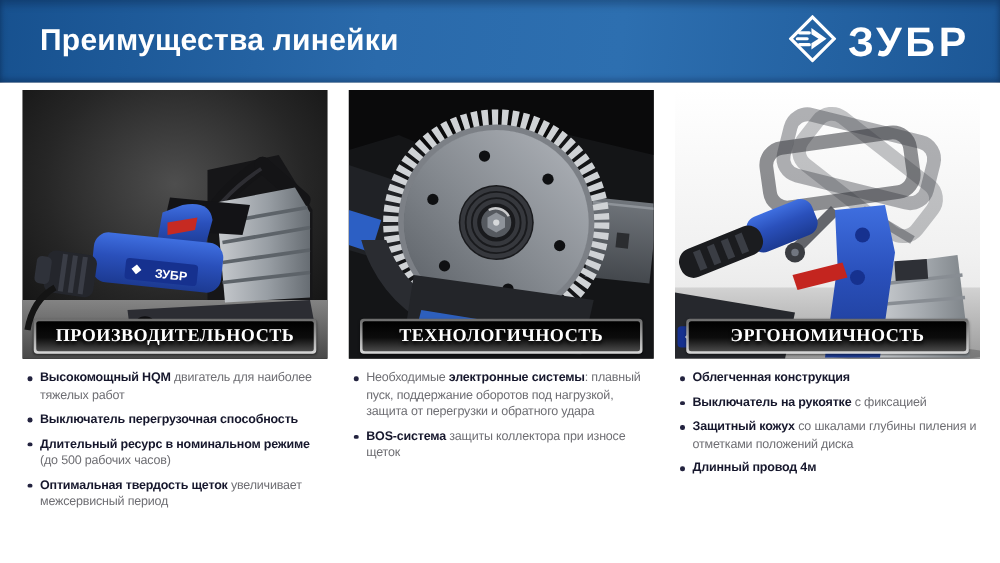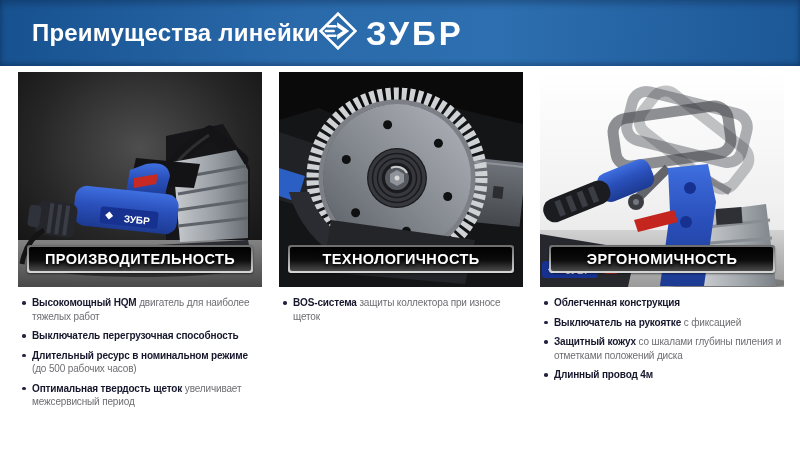--- a/index.html
+++ b/index.html
@@ -7,38 +7,39 @@
     width:800px;height:450px;overflow:hidden;background:#ffffff;
     font-family:"Liberation Sans",sans-serif;
   }
   .page{position:relative;width:800px;height:450px;}
 
   
   .header{
     height:66px;box-sizing:border-box;
     background:linear-gradient(96deg,#17518f 0%,#2a6aab 38%,#2d6fb0 62%,#1c5796 100%);
     box-shadow:inset 0 4px 6px rgba(0,10,30,.25), inset 0 -3px 4px rgba(0,10,30,.22);
-    display:flex;align-items:center;justify-content:flex-start;
+    display:flex;align-items:center;justify-content:space-between;
     padding:0 24px 0 32px;
   }
   .page-title{margin:0;color:#fff;font-size:24px;font-weight:bold;letter-spacing:.2px;}
   .logo{display:flex;align-items:center;gap:9px;}
   .logo-text{color:#fff;font-size:33px;font-weight:bold;letter-spacing:3px;line-height:1;}
 
   
   .columns{display:flex;gap:17px;padding:6px 16px 0 18px;}
   .col{width:244px;flex:none;}
   .photo{position:relative;width:244px;height:215px;overflow:hidden;background:#222;}
   .photo svg{display:block;}
 
   .band{
-    position:absolute;left:9px;right:9px;bottom:14px;
+    position:absolute;left:9px;right:9px;bottom:4px;
     padding:2px;border-radius:3px;
     background:linear-gradient(180deg,#6b6b6b 0%,#d8d8d8 100%);
     box-shadow:0 1px 2px rgba(0,0,0,.5);
+    font-family:Liberation Serif, serif;
   }
   .band-inner{
     border-radius:2px;text-align:center;
     background:linear-gradient(180deg,#000 0%,#0c0c0c 55%,#4a4a4a 100%);
     color:#fff;font-weight:bold;font-size:14.5px;line-height:24px;
     letter-spacing:.4px;text-shadow:0 2px 3px rgba(0,0,0,.85);
     white-space:nowrap;
   }
 
   ul.bullets{list-style:none;margin:9px 0 0 3px;padding:0;}
@@ -205,20 +206,21 @@
               <rect x="124" y="191" width="8" height="3"></rect>
               <rect x="136" y="192" width="8" height="3"></rect>
               <rect x="148" y="193" width="10" height="3"></rect>
             </g>
           </svg>
           <div class="band">
             <div class="band-inner">ТЕХНОЛОГИЧНОСТЬ</div>
           </div>
         </div>
         <ul class="bullets">
+          <li><span>Необходимые </span><b>электронные системы</b><span>: плавный пуск, поддержание оборотов под нагрузкой, защита от перегрузки и обратного удара</span></li>
           <li><b>BOS-система</b><span> защиты коллектора при износе щеток</span></li>
         </ul>
       </section>
       <section class="col">
         <div class="photo">
           <svg width="244" height="215" viewBox="0 0 244 215">
             <defs>
               <linearGradient id="p3bg" x1="0" y1="0" x2="0" y2="1">
                 <stop offset="0%" stop-color="#ffffff"></stop>
                 <stop offset="60%" stop-color="#f1f1f1"></stop>

